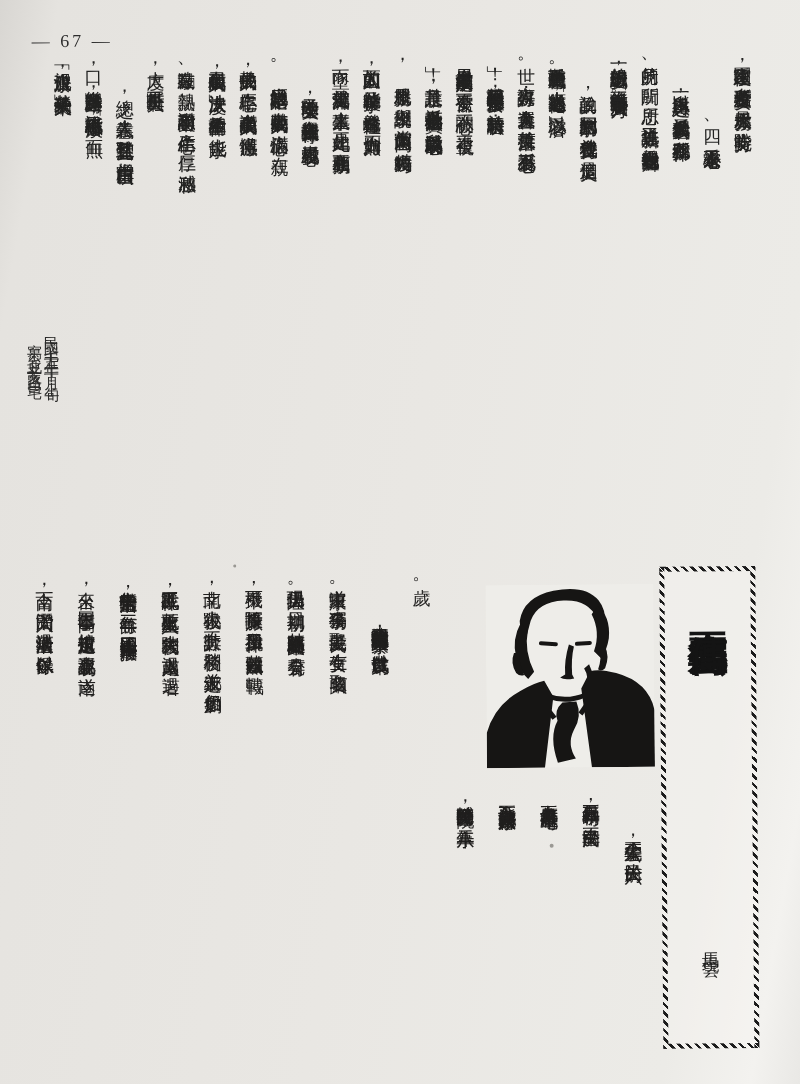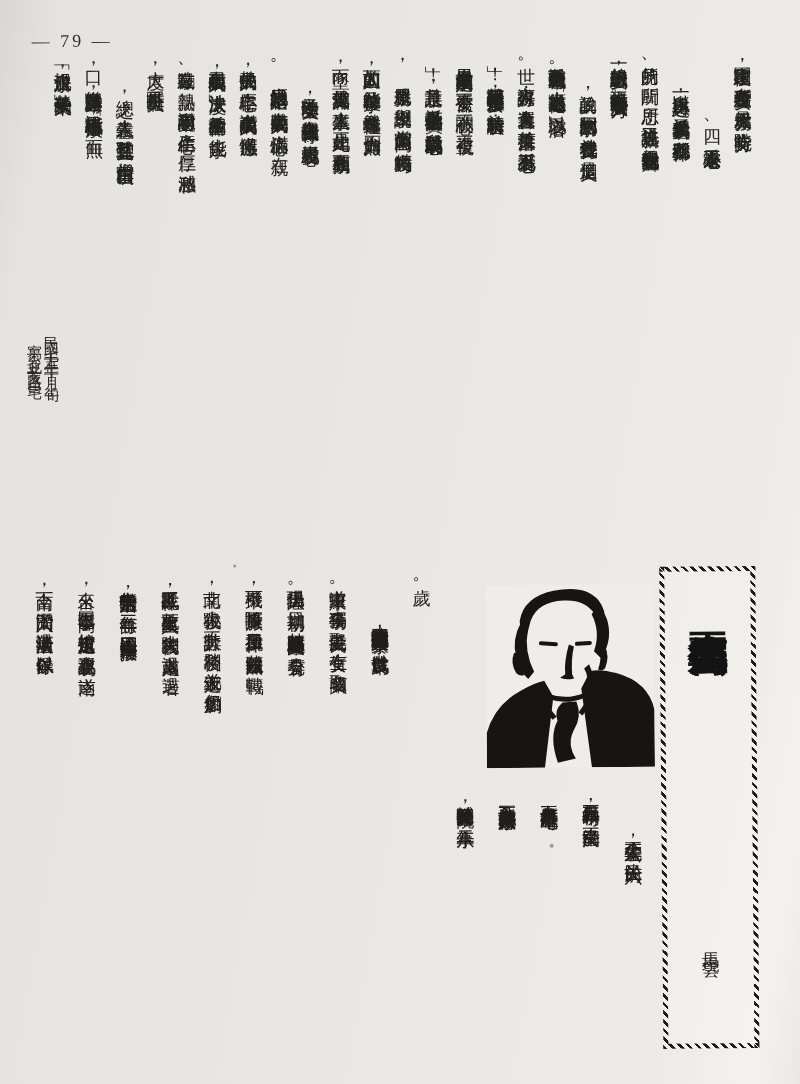--- a/index.html
+++ b/index.html
@@ -44,21 +44,21 @@
   }
   .photo{position:absolute;left:485px;top:586px;width:168px;height:183px;}
   .speck{position:absolute;border-radius:50%;background:#5a5852;opacity:.55;}
 </style>
 </head>
 <body>
 
 <div class="page">
   <div class="tilt">
 
-    <div class="pageno">— 79 —</div>
+    <div class="pageno">— 67 —</div>
 
     <div id="essay-cols">
         <div class="vcol" style="left: 735.5px; top: 55px;">家園重建後，有所稽考及安置。是亦一大服務，盼能支持！</div>
         <div class="vcol" style="left: 704.6px; top: 118.24px;">四、愛心永遠不老</div>
         <div class="vcol" style="left: 673.7px; top: 82.9px;">以上所述一得之愚，祇是個人參與我省、我縣鄉務工作</div>
         <div class="vcol" style="left: 642.8px; top: 55px;">的所見、所聞、所思。也許了無新義，但爲表達我對全體鄉</div>
         <div class="vcol" style="left: 611.9px; top: 55px;">親的一份忠誠敬愛，也就不管「敝帚自珍」是否貽笑大方了。</div>
         <div class="vcol" style="left: 581px; top: 82.9px;">說眞的，一想到同鄉的事，就會使我覺得，這是一個災</div>
         <div class="vcol" style="left: 550.1px; top: 55px;">難重重的憂患時代。人人必須提整「道德」，以「愛心」濟</div>
         <div class="vcol" style="left: 519.2px; top: 55px;">世。有人說得好：「美人會遲暮，英雄會沒落，祇有愛心不老</div>

